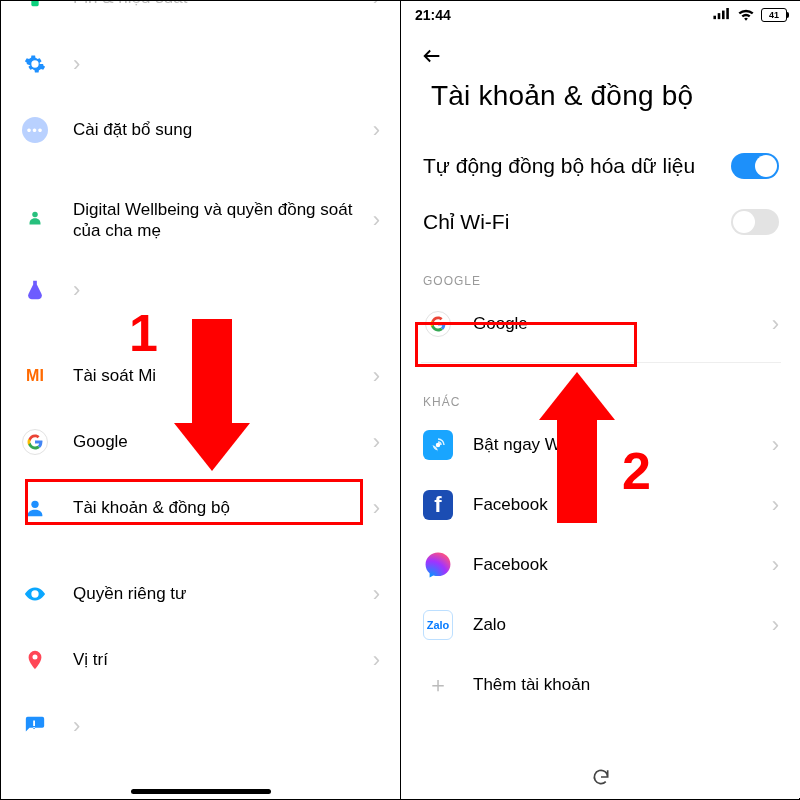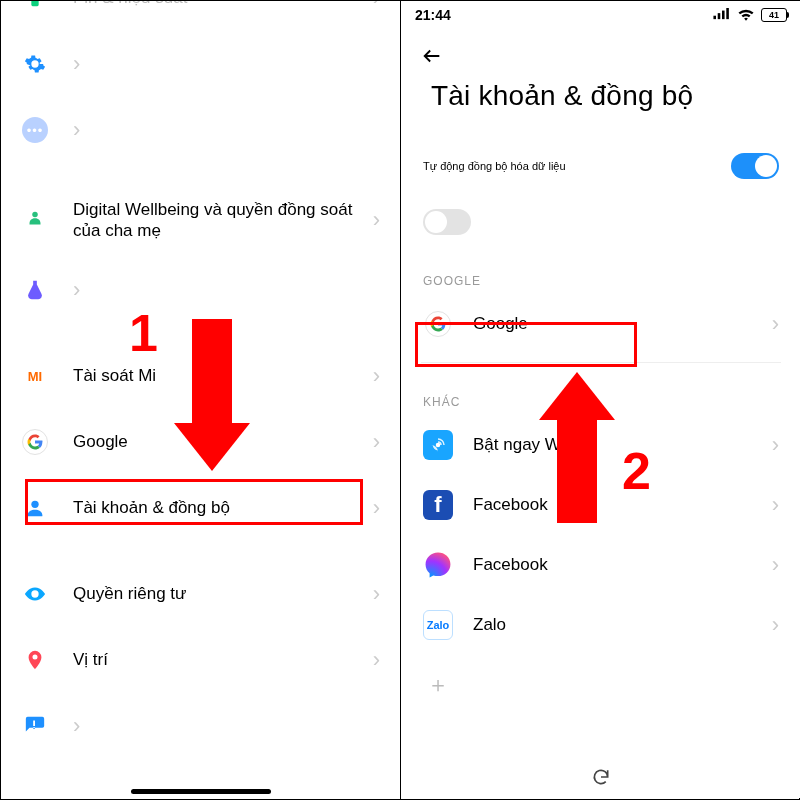--- a/index.html
+++ b/index.html
@@ -21,21 +21,21 @@
     .homebar   { position:absolute; left:50%; bottom:4px; transform:translateX(-50%); width:140px; height:5px; border-radius:3px; background:#000; }
 
     
     .status { height:28px; display:flex; align-items:center; padding:0 14px; font-size:14px; font-weight:600; }
     .status .sp { flex:1; }
     .status .sig,.status .wifi{ margin-left:6px; }
     .status .bat{ margin-left:6px; border:1.5px solid #000; border-radius:3px; width:26px; height:14px; display:flex; align-items:center; justify-content:center; font-size:9px; position:relative;}
     .status .bat:after{content:"";position:absolute;right:-3px;top:3px;width:2px;height:6px;background:#000;border-radius:0 2px 2px 0;}
     .back   { padding:14px 0 6px 20px; font-size:26px; }
     .title  { padding:0 30px 26px 30px; font-size:28px; font-weight:400; letter-spacing:.2px; }
-    .srow   { display:flex; align-items:center; padding:0 22px; height:56px; font-size:11px; }
+    .srow   { display:flex; align-items:center; padding:0 22px; height:56px; font-size:21px; }
     .srow .sl{ flex:1 1 auto; }
     .toggle{ width:48px; height:26px; border-radius:13px; position:relative; }
     .toggle.on { background:#1d90fa; }
     .toggle.on:after{ content:""; position:absolute; right:2px; top:2px; width:22px; height:22px; border-radius:50%; background:#fff; }
     .toggle.off{ background:#e3e3e3; }
     .toggle.off:after{ content:""; position:absolute; left:2px; top:2px; width:22px; height:22px; border-radius:50%; background:#fff; }
     .sec    { padding:24px 22px 6px 22px; font-size:12px; letter-spacing:1px; color:#9a9a9a; }
     .hr     { height:1px; background:#eee; margin:8px 20px; }
     .arow   { display:flex; align-items:center; padding:0 22px; height:60px; font-size:17px; }
     .arow .ai{ width:30px; height:30px; margin-right:20px; display:flex; align-items:center; justify-content:center; border-radius:6px; }
@@ -43,21 +43,21 @@
     .arow .ac{ font-size:22px; color:#ccc; }
     .plus { color:#bbb; font-size:22px; font-weight:300; }
     .sync { position:absolute; left:50%; bottom:6px; transform:translateX(-50%); font-size:18px; color:#444; }
 
     
     .ic-battery  { color:#0bd17d; }
     .ic-gear     { color:#1e90ff; }
     .ic-dots     { width:26px;height:26px;border-radius:50%;background:#b9d1ff;display:flex;align-items:center;justify-content:center;color:#fff;font-size:13px;letter-spacing:1px;}
     .ic-wellbeing{ color:#27c07d; }
     .ic-special  { color:#6d5cff; }
-    .ic-mi       { color:#ff6a00;font-weight:700;font-family:Arial;font-size:13px;}
+    .ic-mi       { color:#ff6a00;font-weight:700;font-family:Arial;font-size:16px;}
     .ic-account  { color:#1e90ff; }
     .ic-privacy  { color:#0aa7ff; }
     .ic-location { color:#ff4757; }
     .ic-feedback { color:#1e90ff; }
     .ic-wifi     { width:30px;height:30px;border-radius:7px;background:#19a5ff;color:#fff;font-size:16px;}
     .ic-fb       { width:30px;height:30px;border-radius:3px;background:#1b4db3;color:#fff;font-weight:700;font-size:22px;font-family:Arial;}
     .ic-msgr     { width:30px;height:30px;display:flex;align-items:center;justify-content:center;}
     .ic-zalo     { width:30px;height:30px;border-radius:50%;border:1px solid #bcdfff;color:#0a7cff;font-size:11px;font-weight:700;}
 
     
@@ -103,20 +103,21 @@
             <path d="M12 8a4 4 0 100 8 4 4 0 000-8zm9 4a8.9 8.9 0 01-.1 1.3l2.1 1.6-2 3.5-2.5-1a7 7 0 01-2.2 1.3l-.4 2.7h-4l-.4-2.7a7 7 0 01-2.2-1.3l-2.5 1-2-3.5 2.1-1.6A8.9 8.9 0 013 12c0-.44.04-.88.1-1.3L1 9.1l2-3.5 2.5 1A7 7 0 017.7 5.3L8.1 2.6h4l.4 2.7a7 7 0 012.2 1.3l2.5-1 2 3.5-2.1 1.6c.06.42.1.86.1 1.3z"></path>
           </svg>
       </span>
       <span class="chev">›</span>
     </div>
 
     <div class="row">
       <span class="icon">
           <span class="ic-dots">•••</span>
         </span>
+      <span class="lbl">Cài đặt bổ sung</span>
       <span class="chev">›</span>
     </div>
 
     <div class="gap"></div>
 
     <div class="row two">
       <span class="icon ic-wellbeing">
         <svg class="svgicon" viewBox="0 0 24 24" fill="currentColor">
             <circle cx="12" cy="6" r="3"></circle>
             <path d="M12 10c-4 0-6 2.5-6 6v1h12v-1c0-3.5-2-6-6-6z"></path>
@@ -233,20 +234,21 @@
     </div>
 
     <div class="title">Tài khoản &amp; đồng bộ</div>
 
     <div class="srow">
       <span class="sl">Tự động đồng bộ hóa dữ liệu</span>
       <span class="toggle on"></span>
     </div>
 
     <div class="srow">
+      <span class="sl">Chỉ Wi-Fi</span>
       <span class="toggle off"></span>
     </div>
 
     <div class="sec">GOOGLE</div>
 
     <div class="arow">
       <span class="ai">
         <span class="gcircle">
             <svg viewBox="0 0 48 48">
               <path fill="#EA4335" d="M24 9.5c3.8 0 6.4 1.6 7.9 3l5.8-5.7C34 3.4 29.5 1.5 24 1.5 14.8 1.5 7 7.6 3.9 16l6.9 5.3C12.4 14.3 17.7 9.5 24 9.5z"></path>
@@ -302,20 +304,21 @@
     <div class="arow">
       <span class="ai ic-zalo">Zalo</span>
       <span class="al">Zalo</span>
       <span class="ac">›</span>
     </div>
 
     <div class="arow">
       <span class="ai">
           <span class="plus">＋</span>
         </span>
+      <span class="al">Thêm tài khoản</span>
     </div>
 
     <span class="sync">
       <svg width="20" height="20" viewBox="0 0 24 24" fill="none" stroke="#444" stroke-width="2">
           <path d="M20 12a8 8 0 10-2.3 5.6M20 4v8h-8"></path>
         </svg>
     </span>
   </div>
 
   <div class="divider"></div>

